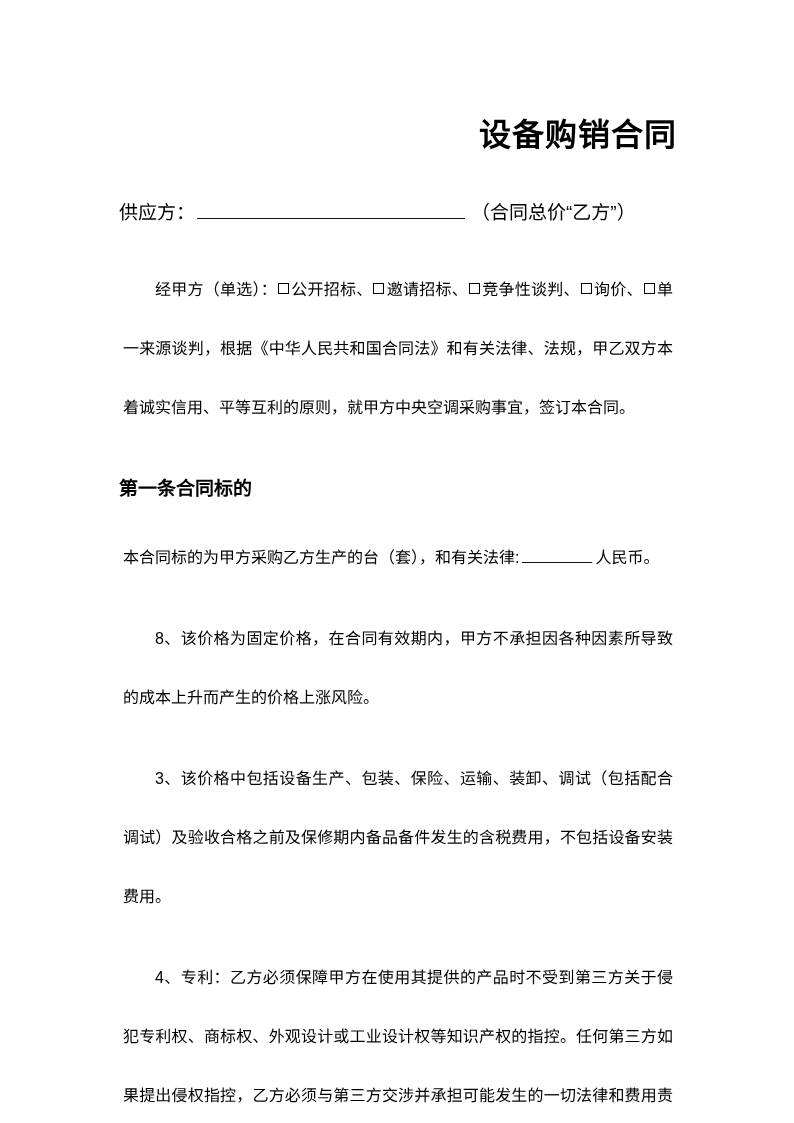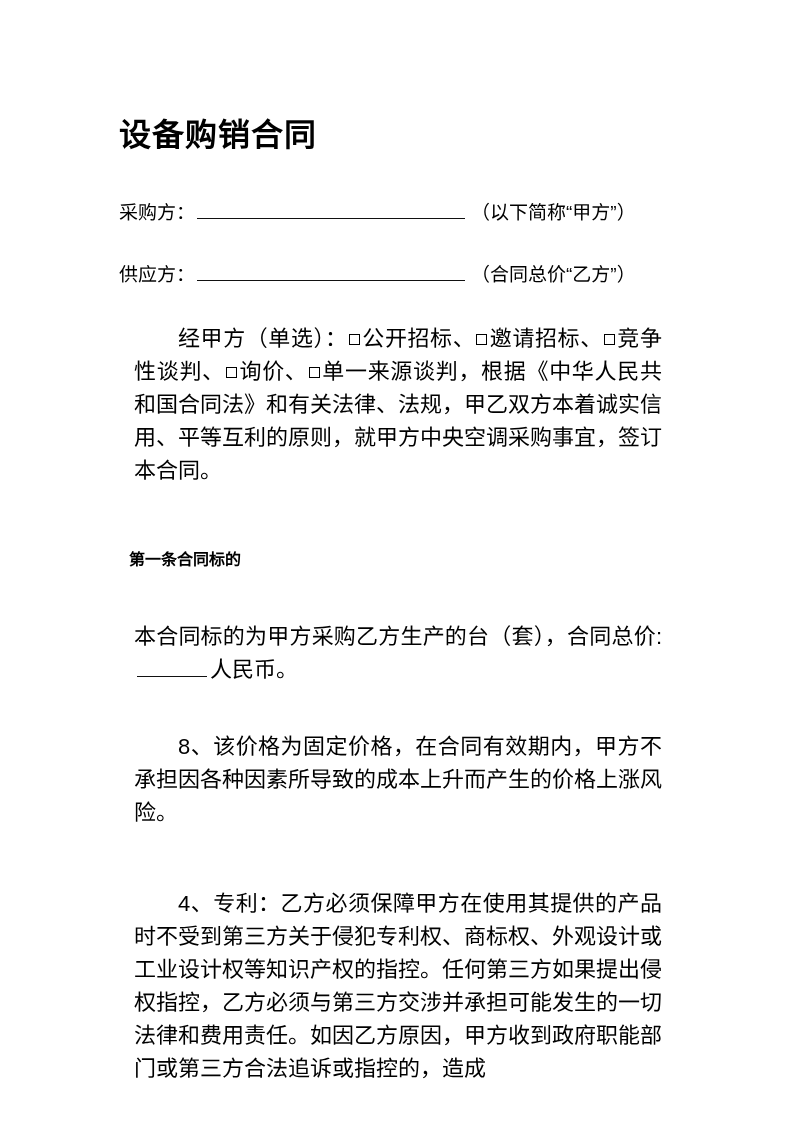--- a/index.html
+++ b/index.html
@@ -27,21 +27,21 @@
 
   .content {
     position: absolute;
     left: 119px;
     top: 0;
     width: 558px;
   }
 
   
   .doc-title {
-    text-align: left;
+    text-align: right;
     font-size: 32px;
     font-weight: bold;
     letter-spacing: 1px;
     line-height: 1.2;
     margin: 0;
     padding-top: 116px;
     color: #000;
   }
 
   
@@ -65,37 +65,37 @@
     height: 20px;
     margin: 0 6px 0 2px;
   }
   .party-suffix {
     flex: 0 0 auto;
     font-size: 19px;
   }
 
   
   .para {
-    font-size: 22px;
-    line-height: 33px;
+    font-size: 16px;
+    line-height: 59px;
     text-align: justify;
     text-justify: inter-ideograph;
-    margin: 15px;
+    margin: 4px;
     text-indent: 2em;
     word-break: break-all;
   }
   .para.no-indent {
     text-indent: 0;
   }
 
   .clause-heading {
-    font-size: 16px;
+    font-size: 19px;
     font-weight: bold;
     line-height: 43px;
-    margin: 10px;
+    margin: 0;
     text-indent: 0;
     letter-spacing: 0;
   }
 
   .blank-inline {
     display: inline-block;
     width: 70px;
     border-bottom: 1.5px solid #111;
     height: 17px;
     margin: 0 3px;
@@ -118,53 +118,49 @@
 </head>
 <body>
 
 <div class="page">
   <div class="content">
 
     <h1 class="doc-title">设备购销合同</h1>
 
     <div class="party-block">
 
-      <div class="party-line">
-        <span class="party-label">采购方：</span>
-        <span class="party-blank"></span>
-        <span class="party-suffix">（以下简称“甲方”）</span>
-      </div>
 
       <div class="party-line">
         <span class="party-label">供应方：</span>
         <span class="party-blank"></span>
         <span class="party-suffix">（合同总价“乙方”）</span>
       </div>
 
     </div>
 
     <p class="para">
       <span>经甲方（单选）：</span><span id="option-list"><span class="checkbox-glyph"></span><span>公开招标</span><span>、</span><span class="checkbox-glyph"></span><span>邀请招标</span><span>、</span><span class="checkbox-glyph"></span><span>竞争性谈判</span><span>、</span><span class="checkbox-glyph"></span><span>询价</span><span>、</span><span class="checkbox-glyph"></span><span>单一来源谈判</span></span><span>，根据《中华人民共和国合同法》和有关法律、法规，甲乙双方本着诚实信用、平等互利的原则，就甲方中央空调采购事宜，签订本合同。</span>
     </p>
 
     <div class="spacer-md"></div>
 
     <p class="clause-heading">第一条合同标的</p>
 
     <div class="spacer-sm"></div>
 
     <p class="para no-indent">
-      <span>本合同标的为甲方采购乙方生产的台（套），合同总价:</span><span class="blank-inline"></span><span>人民币。</span>
+      <span>本合同标的为甲方采购乙方生产的台（套），和有关法律:</span><span class="blank-inline"></span><span>人民币。</span>
     </p>
 
     <div class="spacer-sm"></div>
 
     <p class="para">8、该价格为固定价格，在合同有效期内，甲方不承担因各种因素所导致的成本上升而产生的价格上涨风险。</p>
 
     <div class="spacer-sm"></div>
 
+    <p class="para">3、该价格中包括设备生产、包装、保险、运输、装卸、调试（包括配合调试）及验收合格之前及保修期内备品备件发生的含税费用，不包括设备安装费用。</p>
 
     <div class="spacer-sm"></div>
 
     <p class="para">4、专利：乙方必须保障甲方在使用其提供的产品时不受到第三方关于侵犯专利权、商标权、外观设计或工业设计权等知识产权的指控。任何第三方如果提出侵权指控，乙方必须与第三方交涉并承担可能发生的一切法律和费用责任。如因乙方原因，甲方收到政府职能部门或第三方合法追诉或指控的，造成</p>
 
   </div>
 </div>
 
 </body></html>

